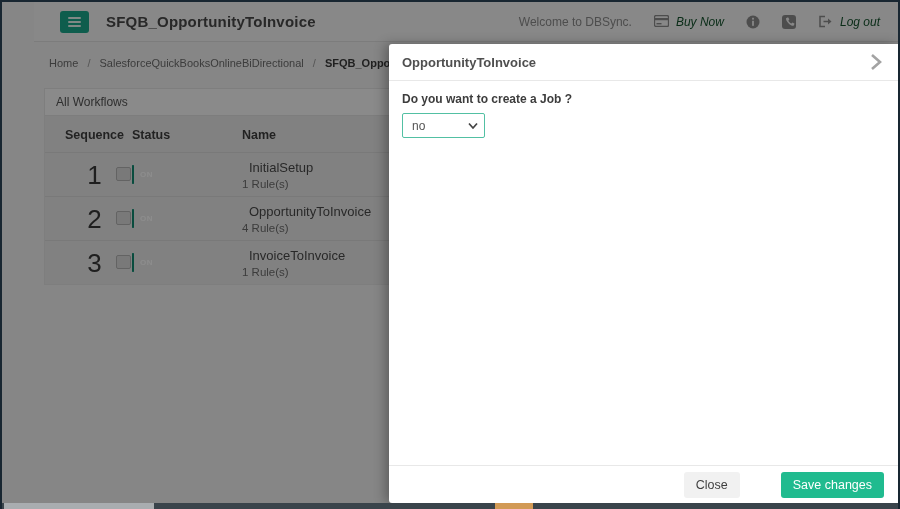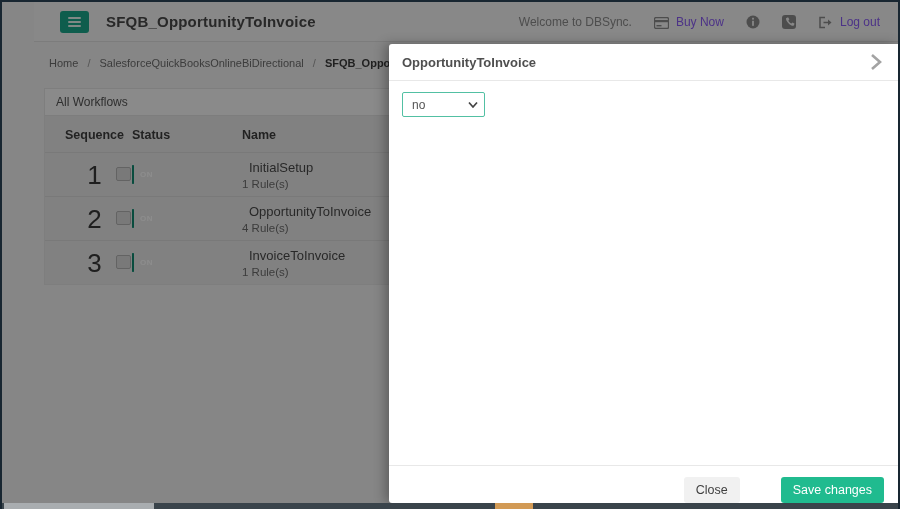--- a/index.html
+++ b/index.html
@@ -12,21 +12,21 @@
   
   .topbar { height:40px; display:flex; align-items:center;
             background:#f7f7f7; border-bottom:1px solid #e2e2e2; padding:0 18px 0 26px; }
   .menu-btn { width:29px; height:22px; background:#1aa98c; border:none; border-radius:3px;
               display:flex; align-items:center; justify-content:center; cursor:pointer; }
   .hamburger { display:inline-flex; flex-direction:column; gap:2px; }
   .hamburger i { display:block; width:13px; height:2px; background:#eafaf5; border-radius:1px; }
   .app-title { font-size:15px; font-weight:700; color:#4a4a4a; margin-left:17px; letter-spacing:.2px; }
   .topbar-right { margin-left:auto; display:flex; align-items:center; gap:22px;
                   font-size:12px; color:#8d8d8d; }
-  .top-item { display:flex; align-items:flex-end; gap:7px; color:#8b5cf6; text-decoration:none; cursor:pointer; }
+  .top-item { display:flex; align-items:flex-start; gap:7px; color:#14532d; text-decoration:none; cursor:pointer;font-style:italic; }
   .top-item svg { display:block; }
 
   
   .breadcrumb { padding:15px 0 0 15px; font-size:11px; color:#6e6e6e; height:34px; white-space:nowrap; }
   .crumb { cursor:pointer; }
   .crumb-sep { color:#9c9c9c; margin:0 6px; }
   .crumb-current { font-weight:700; color:#3b3b3b; }
 
   
   .panel { margin:12px 10px 0 10px; background:#fff; border:1px solid #e5e5e5; }
@@ -59,21 +59,21 @@
   .modal-chevron { margin-left:auto; display:flex; align-items:center; cursor:pointer; }
   .modal-body { flex:1; padding:11px 13px; }
   .q-label { display:block; font-size:12px; font-weight:700; color:#3d3d3d; margin-bottom:7px; }
   .select-wrap { position:relative; width:83px;border-radius:10px; }
   .job-select { width:83px; height:25px; border:1px solid #52c0a3; border-radius:2px;
                 background:#fff; font-size:12px; color:#555; padding:0 20px 0 9px;
                 -webkit-appearance:none; appearance:none;
                 font-family:"Liberation Sans","DejaVu Sans",sans-serif; }
   .select-chevron { position:absolute; right:7px; top:50%; transform:translateY(-50%);
                     pointer-events:none; display:flex; }
-  .modal-footer { flex:0 0 38px; display:flex; align-items:flex-end; justify-content:flex-end;
+  .modal-footer { flex:0 0 38px; display:flex; align-items:center; justify-content:flex-end;
                   gap:9px; padding:0 14px; border-top:1px solid #e8e8e8; }
   .btn { border:none; border-radius:3px; font-size:12.5px; padding:6px 12px; cursor:pointer;
          font-family:"Liberation Sans","DejaVu Sans",sans-serif; }
   .btn-close { background:#f1f1f1; color:#3f3f3f; }
   .btn-save { background:#20bb8f; color:#fff;margin-left:32px; }
 
   
   .taskbar { position:absolute; left:0; right:0; bottom:0; height:6px; background:#3a444b; z-index:30; }
   .tb-search { position:absolute; left:2px; top:0; width:150px; height:6px; background:#a9adb0; }
   .tb-orange { position:absolute; left:493px; top:0; width:38px; height:6px; background:#d29a55; }
@@ -200,20 +200,21 @@
   <aside class="modal">
     <div class="modal-header">
       <span class="modal-title">OpportunityToInvoice</span>
       <span class="modal-chevron">
         <svg width="14" height="18" viewBox="0 0 14 18">
             <polyline points="4,2 12,9 4,16" fill="none" stroke="#a3a3a3" stroke-width="2.6"></polyline>
           </svg>
       </span>
     </div>
     <div class="modal-body">
+      <label class="q-label">Do you want to create a Job ?</label>
       <div class="select-wrap">
         <select class="job-select">
           <option>no</option>
         </select>
         <span class="select-chevron">
           <svg width="10" height="7" viewBox="0 0 10 7">
               <polyline points="1,1 5,5.5 9,1" fill="none" stroke="#444" stroke-width="1.7"></polyline>
             </svg>
         </span>
       </div>

